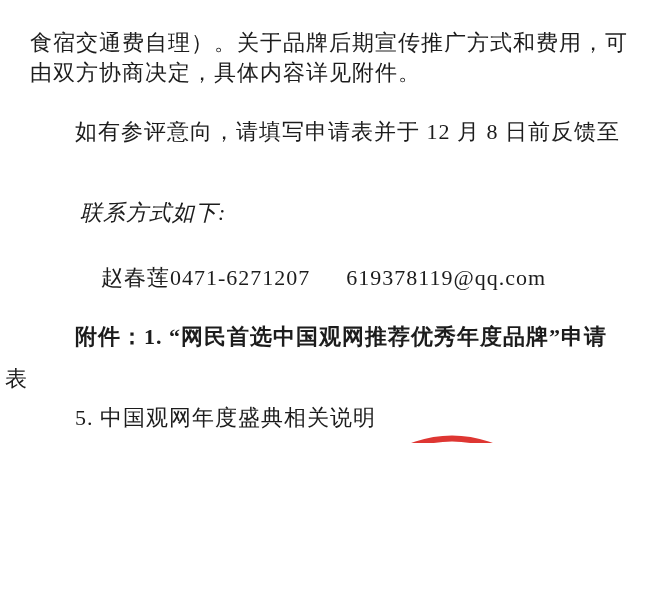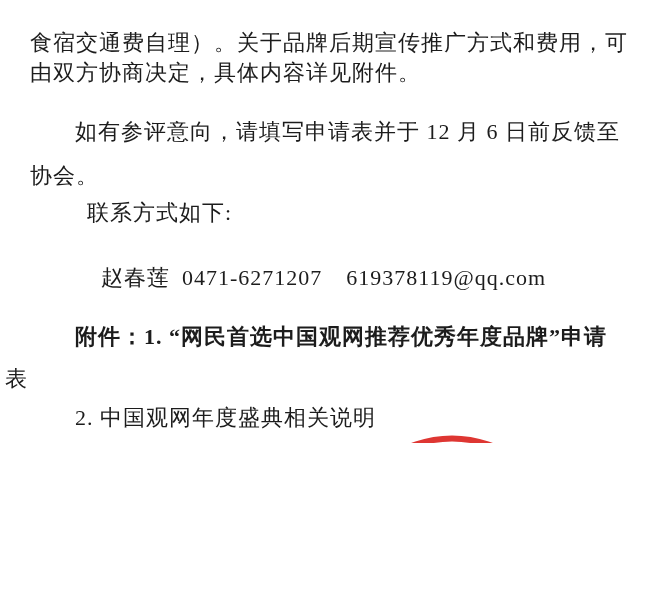--- a/index.html
+++ b/index.html
@@ -17,22 +17,22 @@
     color: #1c1c1c;
   }
   .line {
     position: absolute;
     font-size: 22px;
     letter-spacing: 1px;
     white-space: pre;
     line-height: 26px;
   }
   .contact-line span { display: inline-block; }
-  .contact-name  { margin-right: 12px; }
-  .contact-phone { margin-right: 24px; }
+  .contact-name  { }
+  .contact-phone { margin-right: 36px; }
   .sig-line { font-size: 21px; letter-spacing: 1px; }
   .seal-svg {
     position: absolute;
     left: 350px;
     top: 436px;
     width: 204px;
     height: 170px;
     overflow: visible;
     mix-blend-mode: multiply;
     opacity: 0.92;
@@ -40,35 +40,34 @@
 </style>
 </head>
 <body>
 
 <div class="page">
 
   <div class="line" style="top:30px; left:30px;">食宿交通费自理）。关于品牌后期宣传推广方式和费用，可</div>
 
   <div class="line" style="top:60px; left:30px;">由双方协商决定，具体内容详见附件。</div>
 
-  <div class="line" style="top:119px; left:75px;">如有参评意向，请填写申请表并于 12 月 6 日前反馈至</div>
+  <div class="line" style="top:119px; left:75px;">如有参评意向，请填写申请表并于 12 月 8 日前反馈至</div>
 
-  <div class="line" style="top:163px; left:30px;">协会。</div>
 
-  <div class="line" style="top:200px; left:87px;">联系方式如下:</div>
+  <div class="line" style="top:200px; left:80px;font-style:italic;">联系方式如下:</div>
 
   <div class="line contact-line" style="top:239px; left:75px;">
     <span class="contact-name">赵春莲</span><span class="contact-phone">0471-6271207</span><span>619378119@qq.com</span>
   </div>
 
   <div class="line" style="top:324px; left:75px;font-weight:bold;">附件：1. “网民首选中国观网推荐优秀年度品牌”申请</div>
 
   <div class="line" style="top:366px; left:5px;">表</div>
 
-  <div class="line" style="top:405px; left:75px;">2. 中国观网年度盛典相关说明</div>
+  <div class="line" style="top:405px; left:75px;">5. 中国观网年度盛典相关说明</div>
 
   <div class="line sig-line" style="top:488px; left:254px;">内蒙古农牧业产业化龙头企业协会</div>
 
   <div class="line sig-line" style="top:533px; left:346px;">2017 年 12 月 1 日</div>
 
   <svg class="seal-svg" viewBox="0 0 204 170" xmlns="http://www.w3.org/2000/svg">
     <g transform="translate(102,85) scale(1,0.86)" fill="none" stroke="#dc2420">
 
       <circle cx="0" cy="0" r="96" stroke-width="7"></circle>
 

